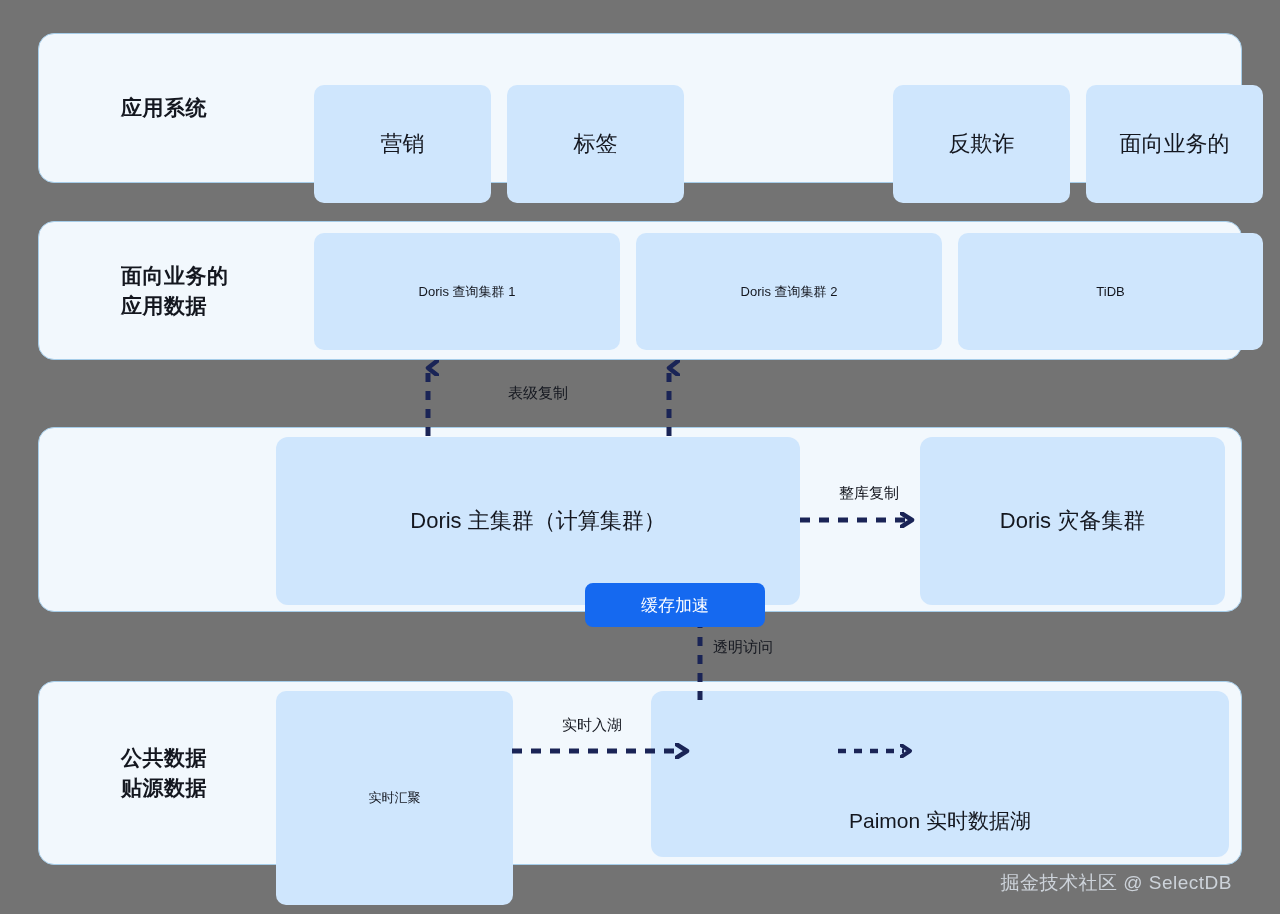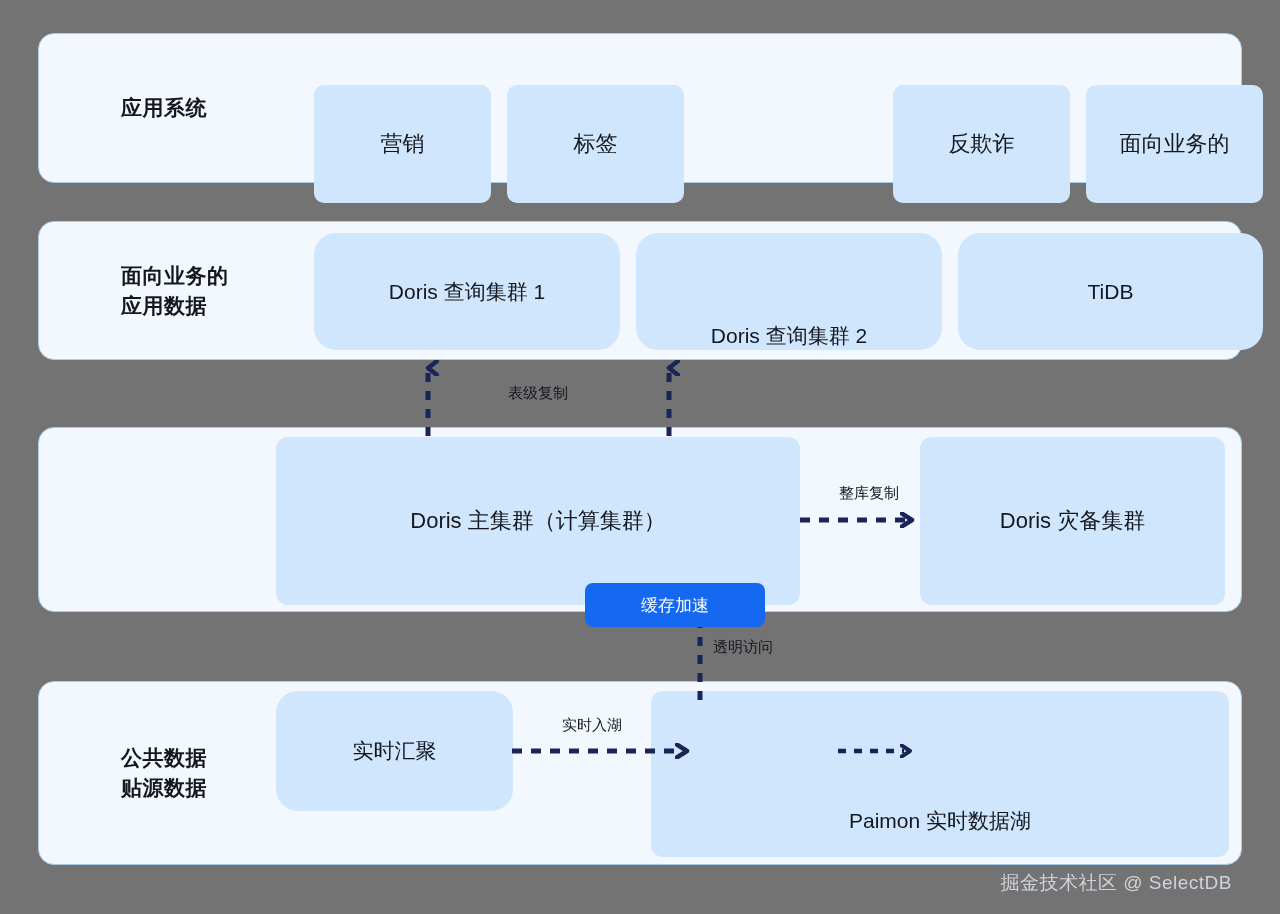--- a/index.html
+++ b/index.html
@@ -46,21 +46,21 @@
     box-sizing: border-box;
     background: #cfe6fd;
     border-radius: 10px;
     display: flex;
     align-items: center;
     justify-content: center;
     color: #14171f;
     text-align: center;
   }
   .card.app   { font-size: 22px; font-weight: 400; }
-  .card.big   { font-size: 21px; font-weight: 400; border-radius: 22px; }
+  .card.big   { font-size: 13px; font-weight: 400; }
   .card.main  { font-size: 22px; font-weight: 400; border-radius: 12px; }
 
   
   .chip {
     position: absolute;
     box-sizing: border-box;
     background: #1569f0;
     border-radius: 8px;
     color: #ffffff;
     font-size: 17px;
@@ -196,21 +196,21 @@
     </div>
   </div>
 
   <div class="row" style="left:38px; top:221px; width:1204px; height:139px;padding-left:16px;">
     <div class="row-label">面向业务的
 应用数据</div>
 
     <div class="card big" style="left:275px; top:11px; width:306px; height:117px;">
       <span>Doris 查询集群 1</span>
     </div>
-    <div class="card big" style="left:597px; top:11px; width:306px; height:117px;align-items:flex-end;">
+    <div class="card big" style="left:597px; top:11px; width:306px; height:117px;">
       <span>Doris 查询集群 2</span>
     </div>
     <div class="card big" style="left:919px; top:11px; width:305px; height:117px;">
       <span>TiDB</span>
     </div>
   </div>
 
   <div class="conn-label" style="left:508px; top:384px;">表级复制</div>
 
   <div class="row" style="left:38px; top:427px; width:1204px; height:185px;">
@@ -228,21 +228,21 @@
   </div>
 
   <div class="conn-label" style="left:820px; top:484px;margin-left:19px;">整库复制</div>
 
   <div class="conn-label" style="left:713px; top:638px;">透明访问</div>
 
   <div class="row" style="left:38px; top:681px; width:1204px; height:184px;">
     <div class="row-label">公共数据
 贴源数据</div>
 
-    <div class="card big" style="left:237px; top:9px; width:237px; height:120px;">
+    <div class="card big" style="left:237px; top:9px; width:237px; height:214px;">
       <span>实时汇聚</span>
     </div>
 
     <div class="lake" style="left:612px; top:9px; width:578px; height:166px;">
       <div class="lake-title">Paimon 实时数据湖</div>
     </div>
   </div>
 
   <div class="conn-label" style="left:562px; top:716px;">实时入湖</div>
 

